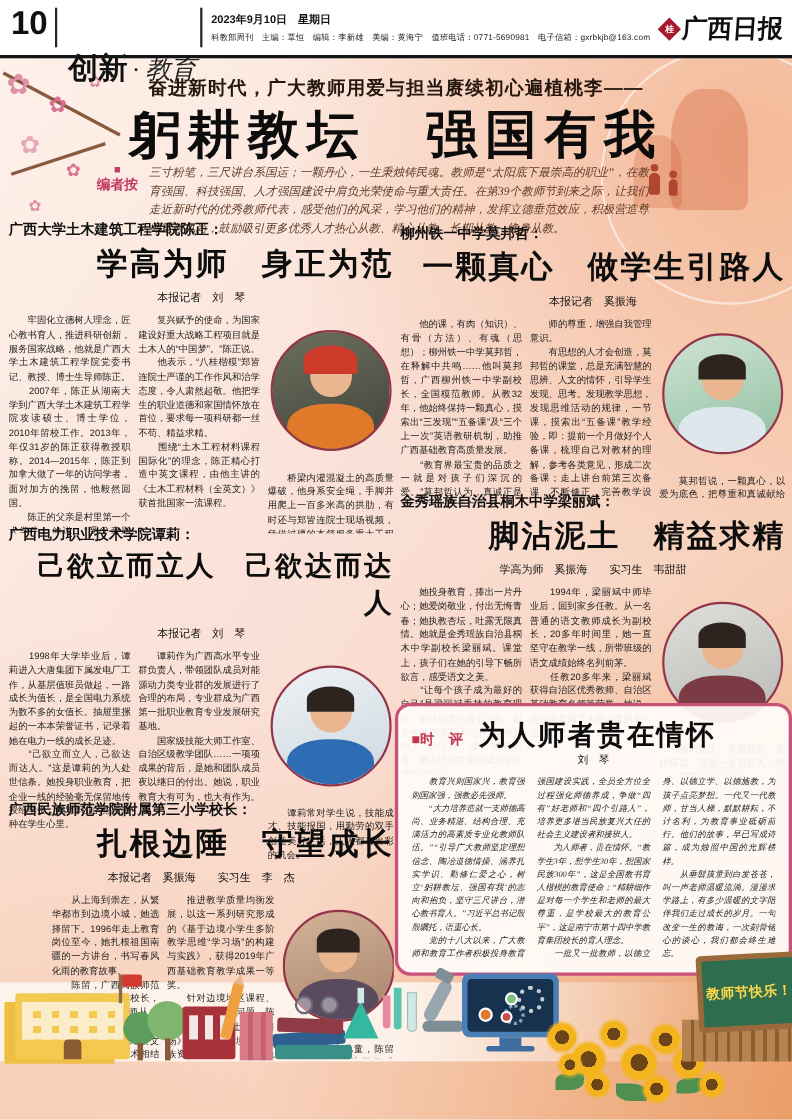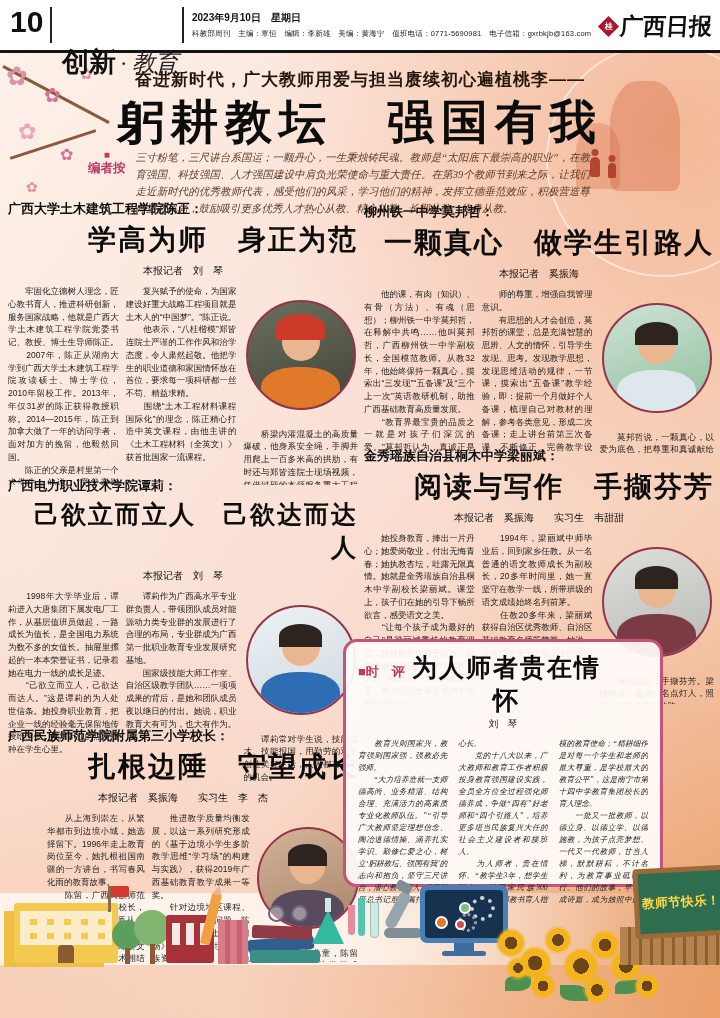--- a/index.html
+++ b/index.html
@@ -72,21 +72,21 @@
   .photo-2{background:linear-gradient(160deg,#cfe3d4,#8fbf9f);}
   .photo-2 .p-torso{background:#dde7ec;}
   .photo-3{background:linear-gradient(160deg,#eef2f5,#cdd8df);}
   .photo-3 .p-torso{background:#2e6db4;}
   .photo-4{background:linear-gradient(160deg,#dededb,#b9b9b6);}
   .photo-4 .p-torso{background:#7a3b45;}
   .photo-5{background:linear-gradient(160deg,#d4b398,#a8846a);}
   .photo-5 .p-torso{background:#5a4a5e;}
 
   
-  .commentary{position:absolute;left:343px;top:639px;width:320px;height:248px;z-index:3;
+  .commentary{position:absolute;left:359px;top:639px;width:361px;height:248px;z-index:3;
     border:3px solid #c9527b;border-radius:14px;background:rgba(255,252,250,.93);
     box-sizing:border-box;padding:9px 12px 8px;}
   .c-head{display:flex;align-items:baseline;}
   .c-label{color:#c23a52;font-weight:bold;font-size:13px;white-space:nowrap;}
   .c-title{flex:1;text-align:center;font-family:"Liberation Serif",serif;font-size:25px;
     font-weight:bold;letter-spacing:2px;color:#0d0d0d;margin-right:40px;}
   .c-author{text-align:center;font-size:9.5px;color:#101010;margin-top:1px;}
   .c-body{margin-top:7px;column-count:3;column-gap:11px;font-size:7.6px;line-height:1.58;
     text-align:justify;color:#222;white-space:pre-line;height:172px;overflow:hidden;
     font-family:"Liberation Serif",serif;font-style:italic;}
@@ -247,22 +247,22 @@
           
           <div class="p-torso"></div>
         </div>
         <span>　　谭莉常对学生说，技能成才、技能报国，用勤劳的双手创造美好生活，人人都有出彩的机会。</span>
       </div>
     </div>
   </div>
 
   <div class="article" style="left:364px;top:394px;">
     <div class="kicker">金秀瑶族自治县桐木中学梁丽斌：</div>
-    <div class="a-headline" style="font-size:28px;">阅读与写作　手撷芬芳</div>
-    <div class="a-byline">本报记者　奚振海　　实习生　韦甜甜</div>
+    <div class="a-headline" style="font-size:28px;">脚沾泥土　精益求精</div>
+    <div class="a-byline">学高为师　奚振海　　实习生　韦甜甜</div>
     <div class="a-body" style="height:172px;">
       <div class="a-col c1">　　她投身教育，捧出一片丹心；她爱岗敬业，付出无悔青春；她执教杏坛，吐露无限真情。她就是金秀瑶族自治县桐木中学副校长梁丽斌。课堂上，孩子们在她的引导下畅所欲言，感受语文之美。
 　　“让每个孩子成为最好的自己”是梁丽斌秉持的教育理念，她鼓励学生勇于绽放，创造性地把“阅读与写作”“写作与为人”相结合，渗透德育教育，努力让语文课堂成为学生成长的沃土。</div>
       <div class="a-col c2">　　1994年，梁丽斌中师毕业后，回到家乡任教。从一名普通的语文教师成长为副校长，20多年时间里，她一直坚守在教学一线，所带班级的语文成绩始终名列前茅。
 　　任教20多年来，梁丽斌获得自治区优秀教师、自治区基础教育名师等荣誉。她说，这份荣誉属于大瑶山里的每一位坚守者。</div>
       <div class="a-col c3">
         <div class="photo photo-4">
           <div class="p-head"></div>
           <div class="p-hair"></div>
           

